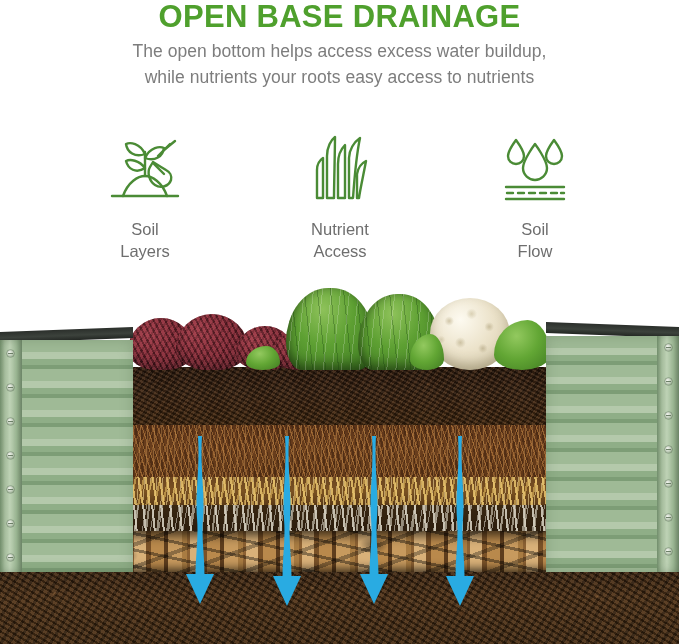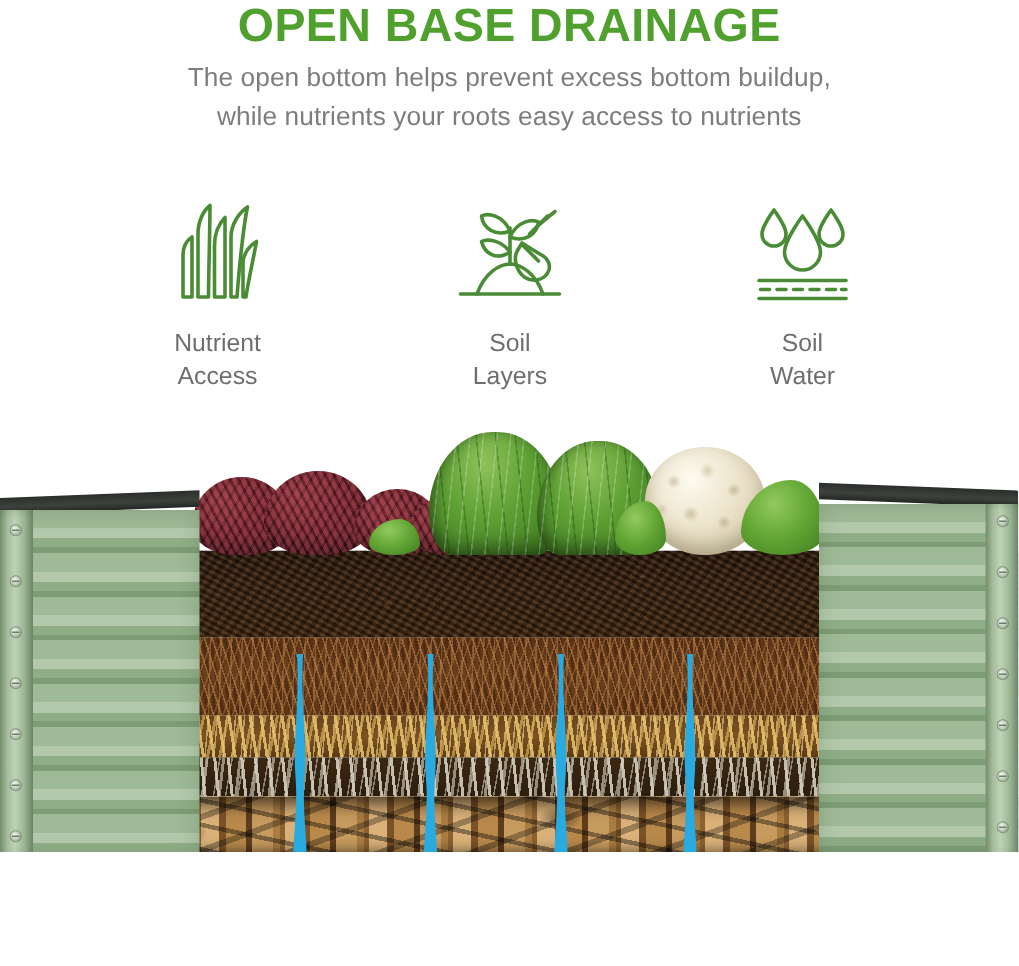--- a/index.html
+++ b/index.html
@@ -6,21 +6,21 @@
   * { box-sizing: border-box; }
   html, body {
     margin: 0; padding: 0;
     width: 679px; height: 644px;
     background: #ffffff;
     font-family: "Liberation Sans", sans-serif;
     overflow: hidden;
   }
   .page {
     position: relative;
-    width: 679px; height: 568px;
+    width: 679px; height: 644px;
     background: #ffffff;
     overflow: hidden;
   }
 
   
   .headline {
     position: absolute;
     top: -2px; left: 0; width: 679px;
     text-align: center;
     font-size: 31px;
@@ -266,25 +266,53 @@
   }
 </style>
 </head>
 <body>
 
 <div class="page">
 
   <div class="headline">OPEN BASE DRAINAGE</div>
 
   <div class="subhead">
-    <span class="l1">The open bottom helps prevent excess bottom buildup,</span>
+    <span class="l1">The open bottom helps access excess water buildup,</span>
     <span class="l2">while nutrients your roots easy access to nutrients</span>
   </div>
 
   <div class="features">
+
+    <div class="feature">
+      <div class="feat-icon">
+        <svg width="78" height="70" viewBox="0 0 78 70" fill="none" stroke="#4a8b35" stroke-width="2.4" stroke-linecap="round" stroke-linejoin="round">
+
+          <path d="M6 62 H72"></path>
+          <path d="M17 62 C22 48 32 42 39 42 C46 42 56 48 61 62"></path>
+
+          <path d="M39 42 V18"></path>
+
+          <path d="M39 24 C44 13 54 12 58 14 C57 22 49 28 39 24 Z"></path>
+
+          <path d="M39 20 C34 9 24 8 20 10 C21 18 29 24 39 20 Z"></path>
+
+          <path d="M39 34 C33 26 24 25 20 27 C22 35 30 40 39 34 Z"></path>
+
+          <path d="M58 16 L69 7"></path>
+          <path d="M52 22 L64 10"></path>
+
+          <path d="M47 28 L44 33 C41 38 43 47 49 51 C55 55 63 52 65 46 C66 42 64 38 60 36 L55 33 Z"></path>
+          <path d="M48 30 L58 40"></path>
+        </svg>
+      </div>
+      <div class="feat-label">
+        <span>Soil</span>
+        <span>Layers</span>
+      </div>
+    </div>
 
     <div class="feature">
       <div class="feat-icon">
         <svg width="70" height="70" viewBox="0 0 70 70" fill="none" stroke="#4a8b35" stroke-width="2.4" stroke-linecap="round" stroke-linejoin="round">
 
           <path d="M12 64 V36 C12 30 15 26 18 24 C18 34 18 56 18 64 Z"></path>
 
           <path d="M22 64 V22 C22 13 26 6 30 3 C30 16 29 52 29 64 Z"></path>
 
           <path d="M33 64 V30 C33 22 36 15 40 11 C40 24 40 54 40 64 Z"></path>
@@ -295,66 +323,38 @@
         </svg>
       </div>
       <div class="feat-label">
         <span>Nutrient</span>
         <span>Access</span>
       </div>
     </div>
 
     <div class="feature">
       <div class="feat-icon">
-        <svg width="78" height="70" viewBox="0 0 78 70" fill="none" stroke="#4a8b35" stroke-width="2.4" stroke-linecap="round" stroke-linejoin="round">
-
-          <path d="M6 62 H72"></path>
-          <path d="M17 62 C22 48 32 42 39 42 C46 42 56 48 61 62"></path>
-
-          <path d="M39 42 V18"></path>
-
-          <path d="M39 24 C44 13 54 12 58 14 C57 22 49 28 39 24 Z"></path>
-
-          <path d="M39 20 C34 9 24 8 20 10 C21 18 29 24 39 20 Z"></path>
-
-          <path d="M39 34 C33 26 24 25 20 27 C22 35 30 40 39 34 Z"></path>
-
-          <path d="M58 16 L69 7"></path>
-          <path d="M52 22 L64 10"></path>
-
-          <path d="M47 28 L44 33 C41 38 43 47 49 51 C55 55 63 52 65 46 C66 42 64 38 60 36 L55 33 Z"></path>
-          <path d="M48 30 L58 40"></path>
+        <svg width="76" height="70" viewBox="0 0 76 70" fill="none" stroke="#4a8b35" stroke-width="2.4" stroke-linecap="round" stroke-linejoin="round">
+
+          <path d="M19 6 C19 6 11 17 11 22 C11 27 15 30 19 30 C23 30 27 27 27 22 C27 17 19 6 19 6 Z"></path>
+
+          <path d="M57 6 C57 6 49 17 49 22 C49 27 53 30 57 30 C61 30 65 27 65 22 C65 17 57 6 57 6 Z"></path>
+
+          <path d="M38 10 C38 10 26 26 26 34 C26 41 32 46 38 46 C44 46 50 41 50 34 C50 26 38 10 38 10 Z"></path>
+
+          <path d="M9 53 H67"></path>
+
+          <path d="M10 59 H16 M21 59 H27 M32 59 H38 M43 59 H49 M54 59 H60 M64 59 H67"></path>
+
+          <path d="M9 65 H67"></path>
         </svg>
       </div>
       <div class="feat-label">
         <span>Soil</span>
-        <span>Layers</span>
-      </div>
-    </div>
-
-    <div class="feature">
-      <div class="feat-icon">
-        <svg width="76" height="70" viewBox="0 0 76 70" fill="none" stroke="#4a8b35" stroke-width="2.4" stroke-linecap="round" stroke-linejoin="round">
-
-          <path d="M19 6 C19 6 11 17 11 22 C11 27 15 30 19 30 C23 30 27 27 27 22 C27 17 19 6 19 6 Z"></path>
-
-          <path d="M57 6 C57 6 49 17 49 22 C49 27 53 30 57 30 C61 30 65 27 65 22 C65 17 57 6 57 6 Z"></path>
-
-          <path d="M38 10 C38 10 26 26 26 34 C26 41 32 46 38 46 C44 46 50 41 50 34 C50 26 38 10 38 10 Z"></path>
-
-          <path d="M9 53 H67"></path>
-
-          <path d="M10 59 H16 M21 59 H27 M32 59 H38 M43 59 H49 M54 59 H60 M64 59 H67"></path>
-
-          <path d="M9 65 H67"></path>
-        </svg>
-      </div>
-      <div class="feat-label">
-        <span>Soil</span>
-        <span>Water</span>
+        <span>Flow</span>
       </div>
     </div>
 
   </div>
 
   <div class="scene">
 
     <div class="crosssection">
       <div class="layer l-topsoil"></div>
       <div class="layer l-mulch"></div>

